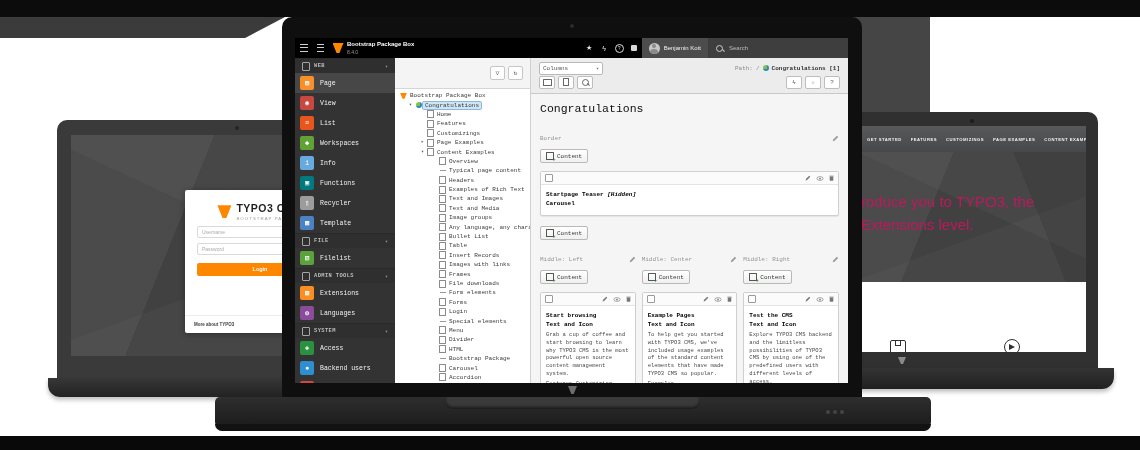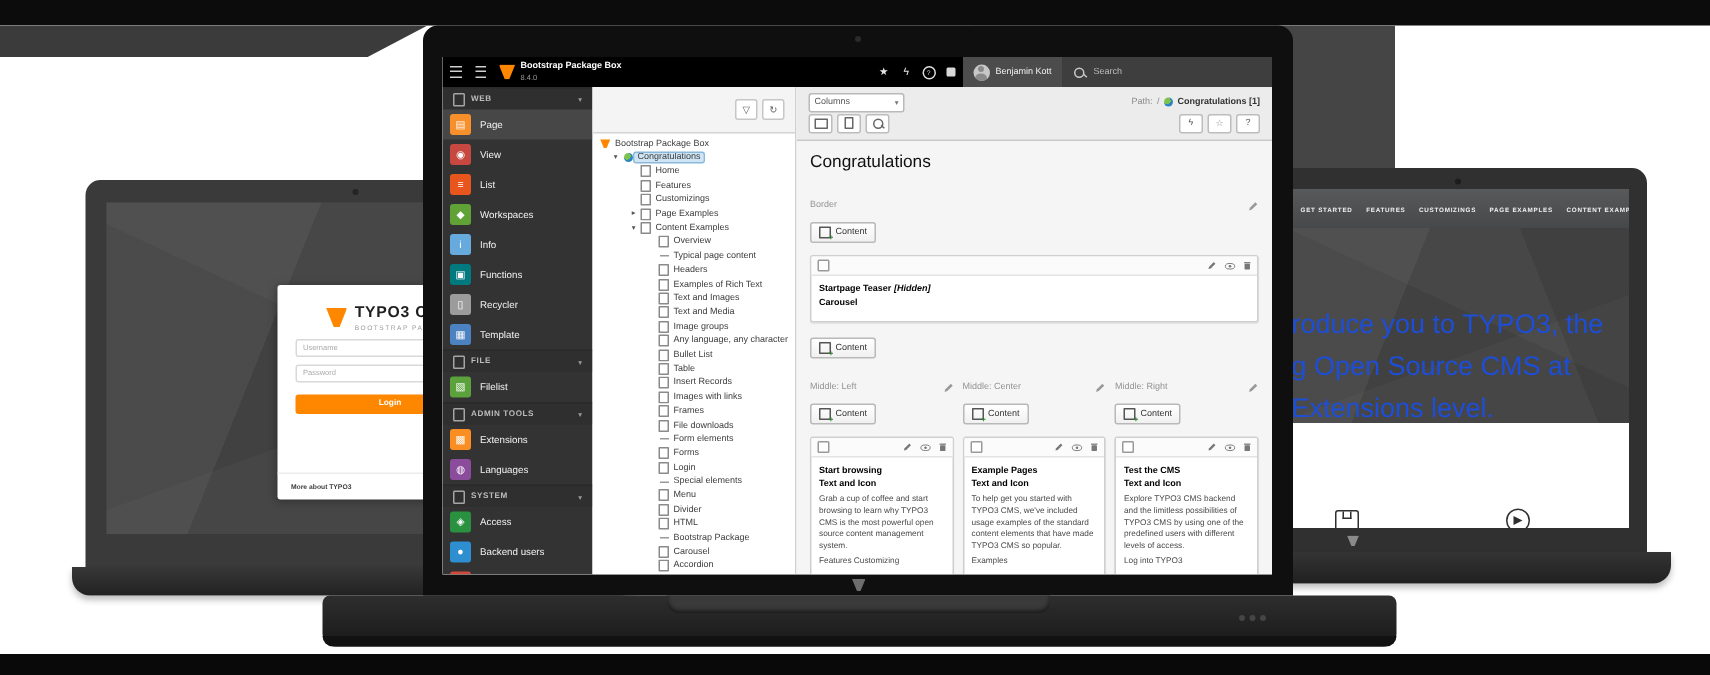--- a/index.html
+++ b/index.html
@@ -37,21 +37,21 @@
   
   .laptop-right{position:absolute;left:846px;top:112px;width:252px;height:256px;background:#303030;border-radius:10px 10px 0 0;z-index:3;}
   .laptop-right .cam{position:absolute;top:7px;left:124px;width:4px;height:4px;border-radius:50%;background:#1d1d1d;}
   .laptop-right .screenR{position:absolute;left:12px;top:14px;right:12px;bottom:16px;background:#fff;overflow:hidden;display:flex;flex-direction:column;}
   .laptop-right .logoB{position:absolute;bottom:4px;left:52px;width:8px;height:7px;background:#8a8a8a;clip-path:polygon(0 0,100% 0,63% 100%,37% 100%);}
   .base-right{position:absolute;left:828px;top:368px;width:286px;height:21px;background:linear-gradient(#343434,#202020);border-radius:0 0 12px 12px;z-index:3;box-shadow:0 3px 4px rgba(0,0,0,.25);}
   .fe-nav{height:26px;flex:0 0 26px;background:linear-gradient(#58595a,#47484a);display:flex;align-items:center;gap:9px;padding:0 9px;white-space:nowrap;overflow:hidden;}
   .fe-nav span{font-size:4.2px;font-weight:bold;color:#f2f2f2;letter-spacing:.5px;}
   .fe-hero{height:130px;flex:0 0 130px;position:relative;overflow:hidden;}
   .fe-hero .facet-bg{position:absolute;inset:0;}
-  .hero-text{position:absolute;left:3px;top:51px;color:#1d4ed8;font-size:18px;line-height:1.55;font-weight:normal;white-space:nowrap;}
+  .hero-text{position:absolute;left:3px;top:38px;color:#be185d;font-size:15px;line-height:1.55;font-weight:normal;white-space:nowrap;}
   .fe-white{flex:1;position:relative;background:#fff;}
   .pk-icon{position:absolute;left:32px;bottom:-2px;width:14px;height:12px;border:1.5px solid #2f2f2f;border-radius:2px;}
   .pk-icon::before{content:"";position:absolute;left:4px;top:0;width:4px;height:4px;border:1.5px solid #2f2f2f;border-top:none;}
   .send-icon{position:absolute;right:66px;bottom:-3px;width:14px;height:14px;border:1.3px solid #2f2f2f;border-radius:50%;}
   .send-icon::before{content:"";position:absolute;left:4px;top:4px;width:0;height:0;border-left:6px solid #2f2f2f;border-top:3px solid transparent;border-bottom:3px solid transparent;}
   
   .laptop-center{position:absolute;left:282px;top:17px;width:580px;height:380px;background:#0f0f0f;border-radius:10px 10px 0 0;z-index:5;}
   .laptop-center .cam{position:absolute;top:7px;left:288px;width:4px;height:4px;border-radius:50%;background:#2b2b2b;}
   .laptop-center .logoB{position:absolute;bottom:3px;left:286px;width:9px;height:8px;background:#6d6d6d;clip-path:polygon(0 0,100% 0,63% 100%,37% 100%);}
   .screenC{position:absolute;left:13px;top:21px;width:553px;height:345px;background:#fff;overflow:hidden;display:flex;flex-direction:column;}
@@ -79,21 +79,21 @@
   .avatar{width:11px;height:11px;border-radius:50%;background:#c7c7c7;position:relative;overflow:hidden;flex:0 0 11px;}
   .avatar::before{content:"";position:absolute;left:3.5px;top:1.5px;width:4px;height:4px;border-radius:50%;background:#8a8a8a;}
   .avatar::after{content:"";position:absolute;left:1.5px;top:6.5px;width:8px;height:6px;border-radius:50%;background:#8a8a8a;}
   .uname{font-size:6px;color:#f2f2f2;white-space:nowrap;}
   .tb-search{flex:0 0 124px;background:#3e3e3e;display:flex;align-items:center;gap:4px;padding:0 8px;}
   .mag{width:5px;height:5px;border:1px solid #c9c9c9;border-radius:50%;position:relative;flex:0 0 5px;}
   .mag::after{content:"";position:absolute;left:4.5px;top:4.5px;width:3px;height:1px;background:#c9c9c9;transform:rotate(45deg);}
   .search-in{flex:1;background:transparent;border:none;font-size:6px;color:#ddd;font-family:"Liberation Sans",sans-serif;min-width:0;}
   .search-in::placeholder{color:#bdbdbd;}
   
-  .mainC{display:flex;flex:1;overflow:hidden;}
+  .mainC{display:flex;flex:1;overflow:hidden;font-family:Liberation Mono, monospace;}
   .mm{flex:0 0 100px;background:#333;overflow:hidden;}
   .mm-h{height:14px;display:flex;align-items:center;gap:4px;padding:0 7px;color:#bdbdbd;background:#2f2f2f;border-top:1px solid #2a2a2a;}
   .mm-h .sq{width:6px;height:7px;border:1px solid #a5a5a5;border-radius:1px;flex:0 0 6px;}
   .mm-h .hl{font-size:5.4px;font-weight:bold;letter-spacing:.4px;flex:1;white-space:nowrap;overflow:hidden;}
   .mm-h .chev{font-size:5px;color:#999;}
   .mm-i{height:20px;display:flex;align-items:center;gap:6px;padding:0 5px;color:#f2f2f2;font-size:6.5px;white-space:nowrap;overflow:hidden;}
   .mm-i.active{background:#474747;}
   .mico{width:14px;height:14px;border-radius:2px;display:flex;align-items:center;justify-content:center;color:#fff;font-size:7px;flex:0 0 14px;line-height:1;}
   
   .tree{flex:0 0 135px;background:#fff;border-right:1px solid #d0d0d0;display:flex;flex-direction:column;overflow:hidden;}
@@ -190,21 +190,20 @@
         <span>GET STARTED</span>
         <span>FEATURES</span>
         <span>CUSTOMIZINGS</span>
         <span>PAGE EXAMPLES</span>
         <span>CONTENT EXAMPLES</span>
       </div>
       <div class="fe-hero">
         <div class="facet-bg facets"></div>
         <div class="hero-text">
           <div>roduce you to TYPO3, the</div>
-          <div>g Open Source CMS at</div>
           <div>Extensions level.</div>
         </div>
       </div>
       <div class="fe-white">
         <span class="pk-icon"></span>
         <span class="send-icon"></span>
       </div>
     </div>
     <div class="logoB"></div>
   </div>

